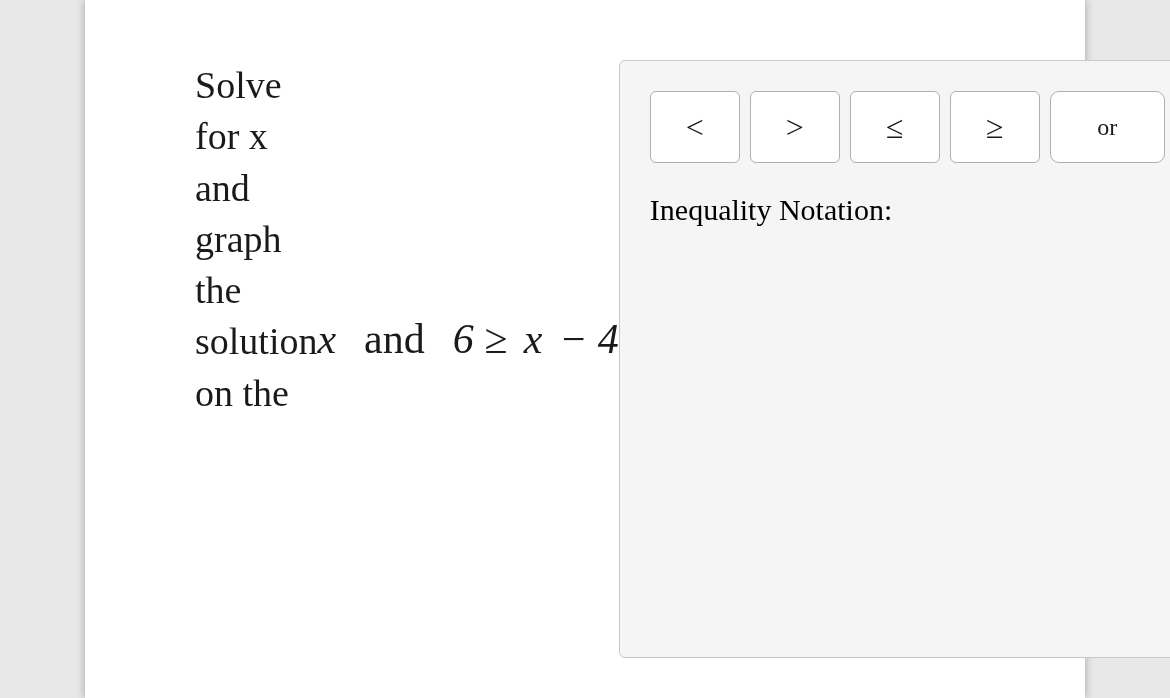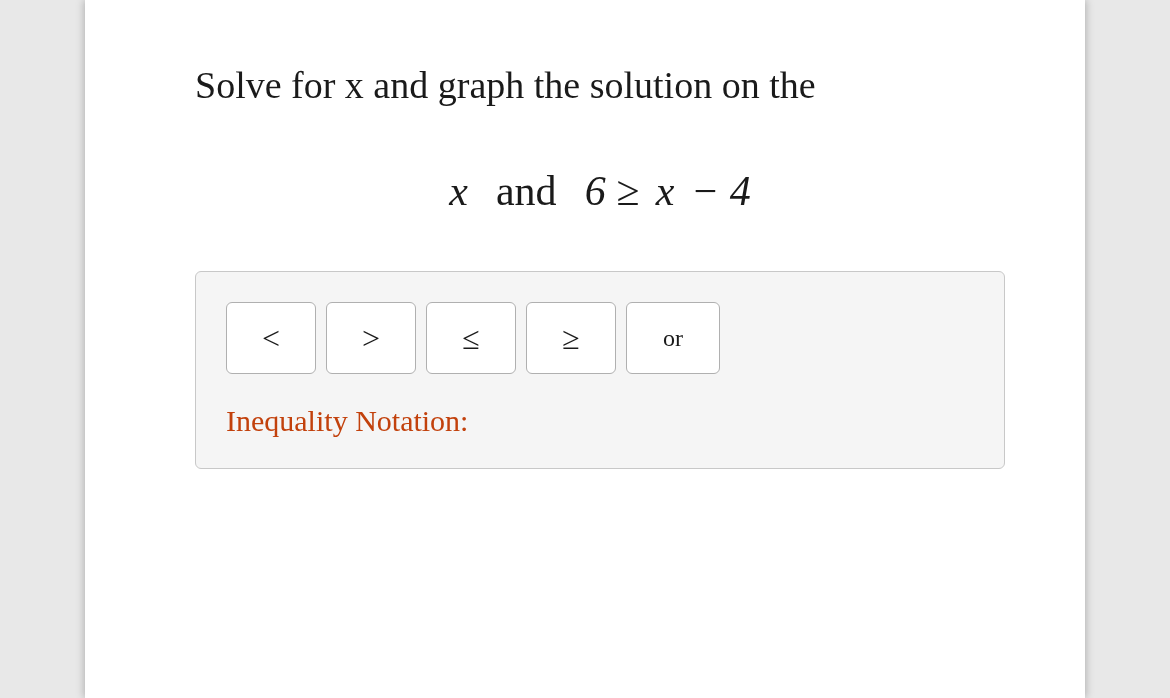--- a/index.html
+++ b/index.html
@@ -17,21 +17,21 @@
       align-items: stretch;
       font-family: Georgia, 'Times New Roman', serif;
     }
 
     .page-container {
       width: 1000px;
       background: #ffffff;
       box-shadow: 2px 0 8px rgba(0,0,0,0.15), -2px 0 8px rgba(0,0,0,0.15);
       padding: 60px 80px 40px 110px;
       display: flex;
-      flex-direction: column;
+      flex-direction: row;
       gap: 0;
     }
 
     .problem-text {
       font-size: 38px;
       color: #1a1a1a;
       line-height: 1.35;
       font-family: Georgia, serif;
       margin-bottom: 40px;
     }
@@ -91,26 +91,27 @@
       display: flex;
       align-items: center;
       justify-content: center;
       user-select: none;
     }
 
     .or-btn {
       font-style: normal;
       font-size: 24px;
       font-family: Georgia, serif;
-      width: 94px;
+      width: 115px;
+      border-radius: 9px;
     }
 
     .inequality-label {
       font-size: 30px;
-      color: #c2410c;
+      color: #000000;
       font-family: Georgia, serif;
       font-style: italic;
     }
 
     .inequality-label .normal-text {
       font-style: normal;
     }
   </style>
 </head>
 <body>

